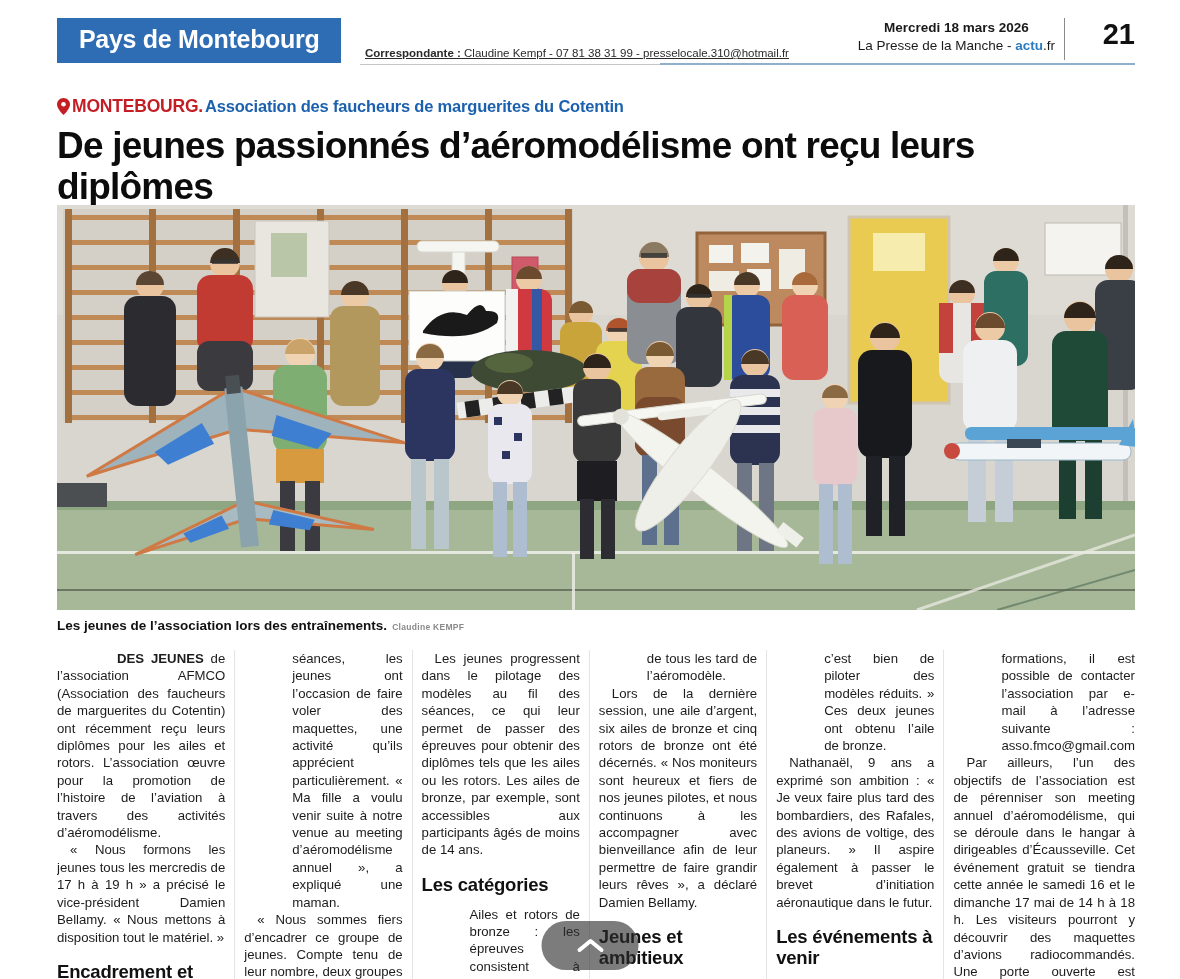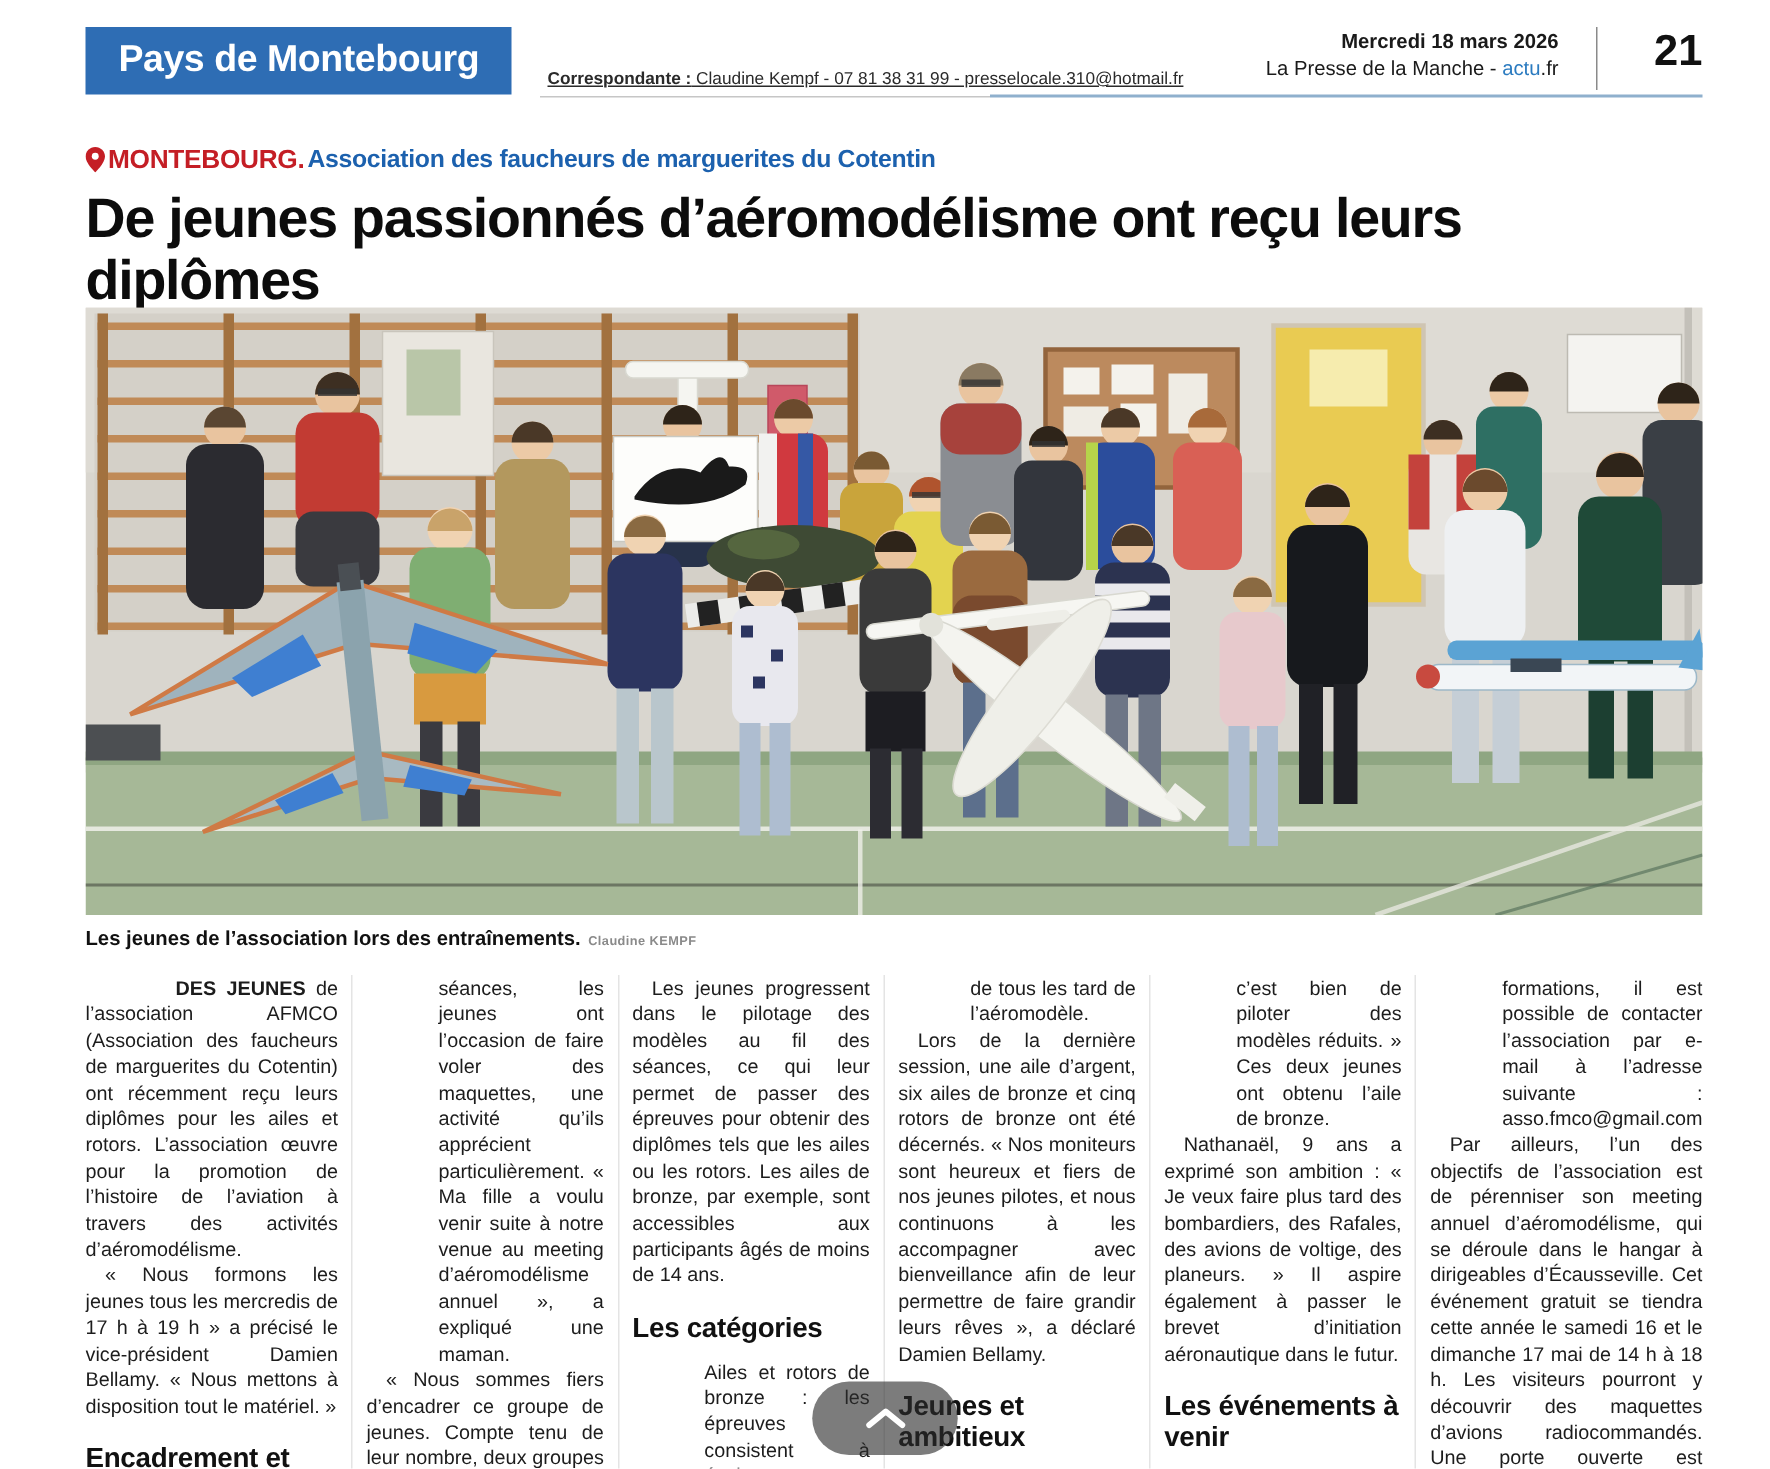--- a/index.html
+++ b/index.html
@@ -11,23 +11,23 @@
   .page { position:relative; width:1180px; height:862px; }
 
   
   .masthead { position:absolute; top:18px; left:57px; right:45px; height:46px; }
   .section-box {
     display:inline-block; background:#2e6db4; color:#fff; font-weight:bold;
     font-size:25px; padding:7px 22px 9px; letter-spacing:-0.3px;
   }
   .corr { position:absolute; left:308px; bottom:5px; font-size:11.5px; color:#2a2a2a; white-space:nowrap;text-decoration:underline; }
   .corr b { font-weight:bold; }
-  .dateblock { position:absolute; right:96px; top:1px; text-align:right; font-size:13.5px; line-height:1.3; color:#1a1a1a; white-space:nowrap; }
+  .dateblock { position:absolute; right:80px; top:1px; text-align:center; font-size:13.5px; line-height:1.3; color:#1a1a1a; white-space:nowrap; }
   .dateblock .d1 { font-weight:bold; }
-  .site-name { color:#2b7bc0; font-weight:normal; }
+  .site-name { color:#2b7bc0; font-weight:bold; }
   .pagenum-divider { position:absolute; right:70px; top:0; width:1px; height:42px; background:#8a8a8a; }
   .pagenum { position:absolute; right:0; top:0; font-size:29px; font-weight:bold; color:#111; }
   .rule-grey { position:absolute; left:360px; top:64px; width:300px; height:1px; background:#c6c6c6; }
   .rule-blue { position:absolute; left:660px; top:63px; width:475px; height:2px; background:#8fb0cd; }
 
   
   .kicker { position:absolute; top:96px; left:57px; display:flex; align-items:center; gap:2px; }
   .kicker .loc { color:#c41e25; font-weight:bold; font-size:17.5px; letter-spacing:-0.2px; }
   .kicker .tagline { color:#1c61ae; font-weight:bold; font-size:16.5px; letter-spacing:-0.2px; }
 

